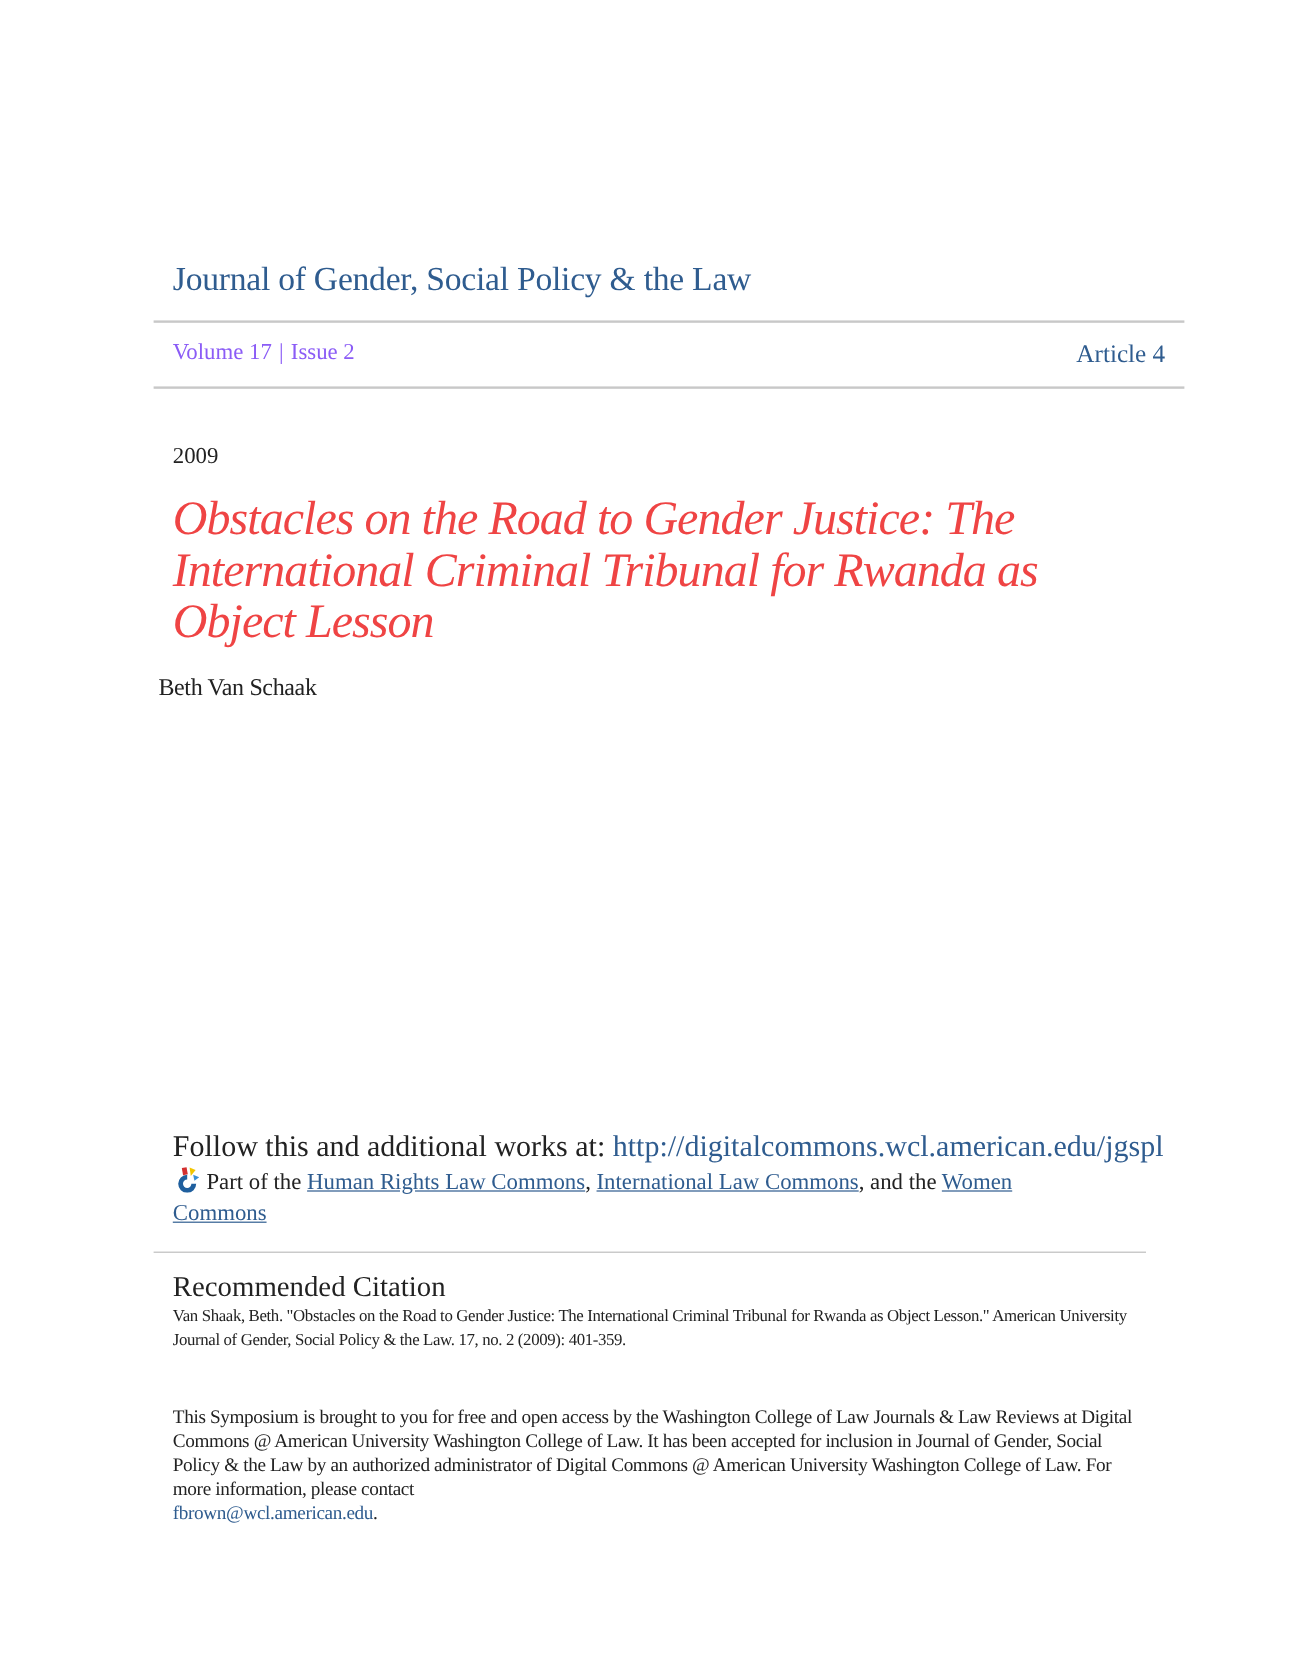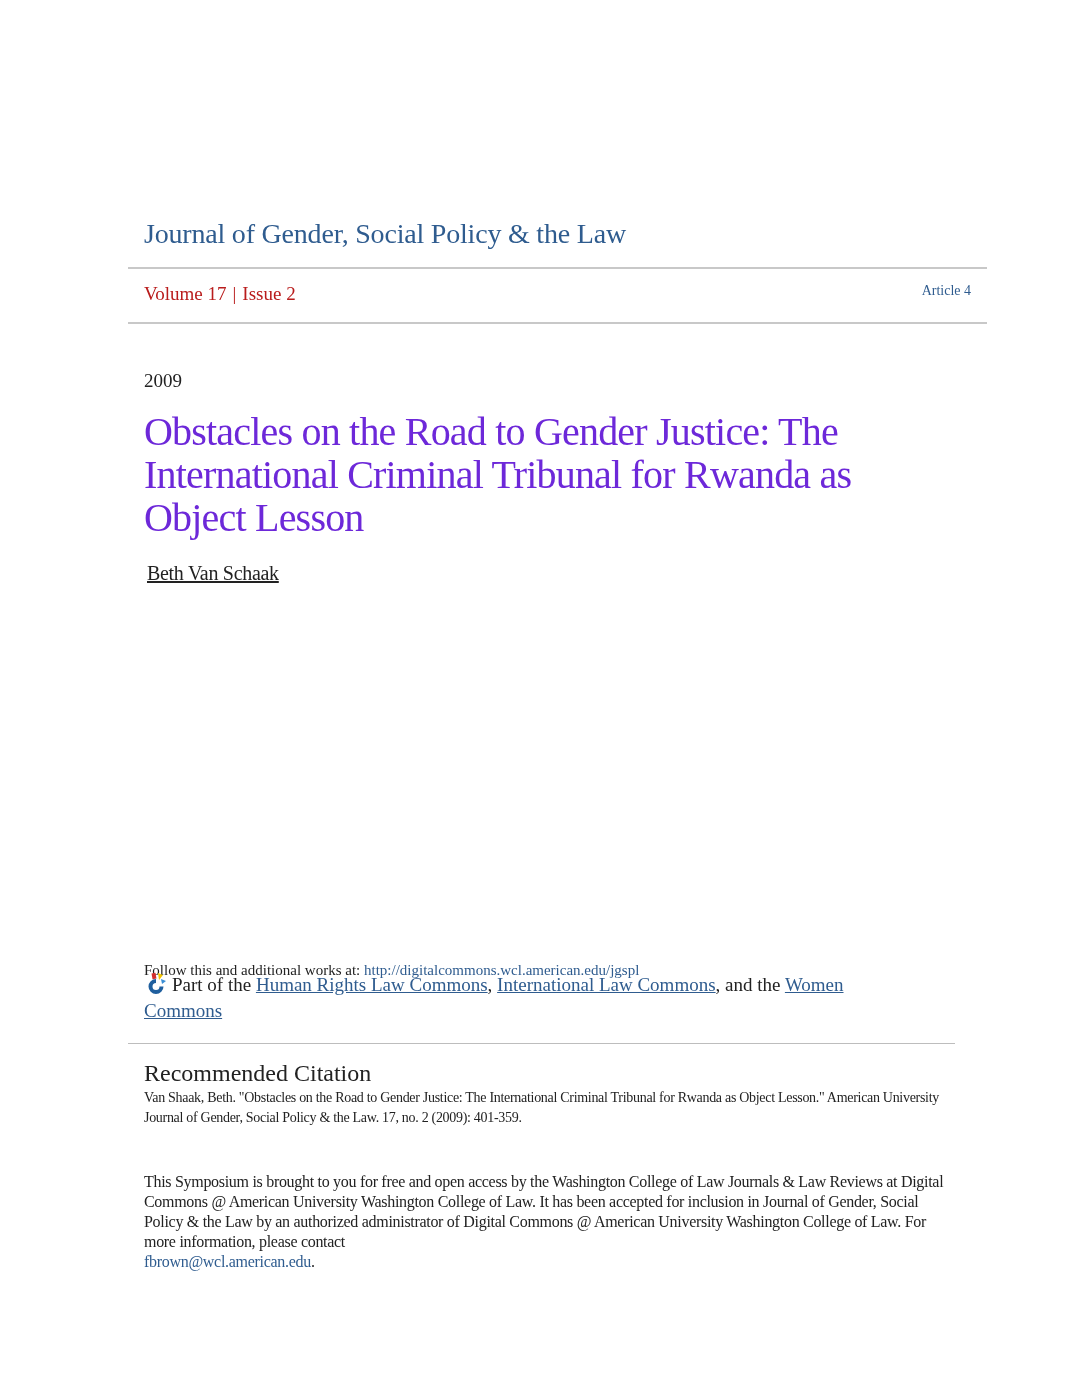--- a/index.html
+++ b/index.html
@@ -1,27 +1,27 @@
 <!DOCTYPE html>
 <html><head>
 <meta charset="utf-8">
 <style>
   html, body { margin: 0; padding: 0; background: #ffffff; }
   body { width: 1082px; height: 1400px; position: relative; overflow: hidden;
          font-family: "Liberation Serif", "DejaVu Serif", serif; color: #222; }
   .abs { position: absolute; }
   .journal-title { left: 144px; top: 218px; font-size: 28px; font-weight: normal; color: #2f5c8f; white-space: nowrap; letter-spacing: -0.2px; }
   .rule { left: 128px; width: 859px; height: 2px; background: #c8c8c8; }
-  .vol-line { left: 144px; top: 283px; font-size: 19px; color: #b91c1c; white-space: nowrap; }
+  .vol-line { left: 144px; top: 283px; font-size: 19px; color: #8b5cf6; white-space: nowrap; }
   .vol-line .sep { padding: 0 6px; }
-  .article { right: 111px; top: 283px; font-size: 14px; color: #2f5c8f; white-space: nowrap; }
+  .article { right: 111px; top: 283px; font-size: 21px; color: #2f5c8f; white-space: nowrap; }
   .year { left: 144px; top: 370px; font-size: 19px; color: #222; }
-  .title { left: 144px; top: 410px; width: 760px; font-size: 40px; line-height: 43px; color: #6d28d9; letter-spacing: -0.8px; }
-  .author { left: 147px; top: 562px; font-size: 20px; color: #222; letter-spacing: -0.3px; text-decoration: underline; }
-  .follow { left: 144px; top: 942px; font-size: 15px; color: #222; white-space: nowrap; margin-top: 20px; }
+  .title { left: 144px; top: 410px; width: 760px; font-size: 40px; line-height: 43px; color: #ef4444; letter-spacing: -0.8px; font-style: italic; }
+  .author { left: 132px; top: 562px; font-size: 20px; color: #222; letter-spacing: -0.3px; }
+  .follow { left: 144px; top: 942px; font-size: 25px; color: #222; white-space: nowrap; }
   .follow a, .partof a, .notice a { color: #2f5c8f; text-decoration: none; }
   .partof a { text-decoration: underline; margin-top: 47px; }
   .partof { left: 144px; top: 972px; width: 760px; font-size: 19px; line-height: 26px; color: #222; }
   .partof .logo { display: inline-block; width: 24px; height: 22px; vertical-align: -3px; margin-right: 4px; }
   .rule2 { left: 128px; top: 1043px; width: 827px; height: 1px; background: #bdbdbd; }
   .rec-head { left: 144px; top: 1060px; font-size: 24px; color: #222; }
   .citation { left: 144px; top: 1088px; width: 800px; font-size: 14px; line-height: 20px; color: #222; letter-spacing: -0.3px; }
   .notice { left: 144px; top: 1172px; width: 800px; font-size: 16px; line-height: 20px; color: #222; letter-spacing: -0.3px; }
 </style>
 </head>

